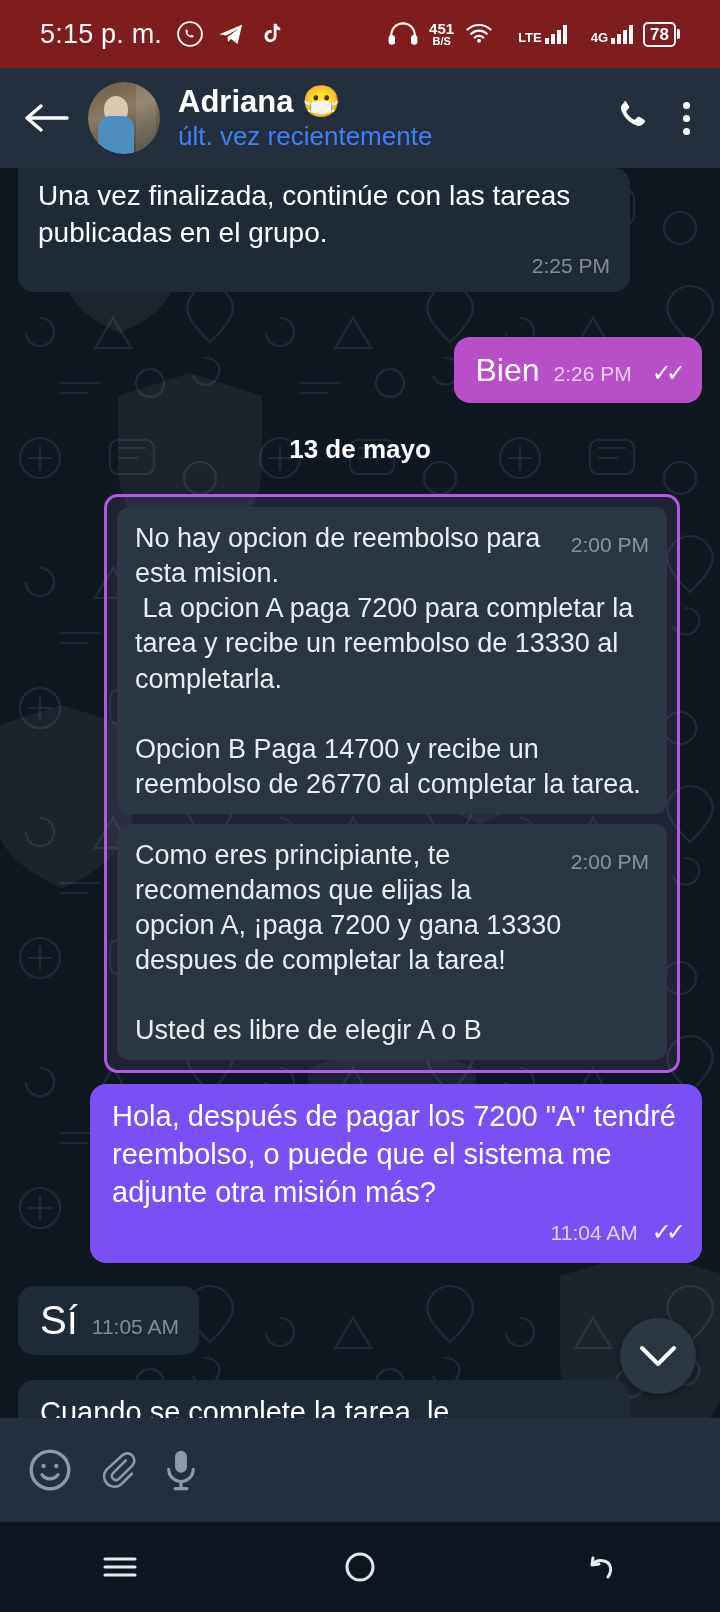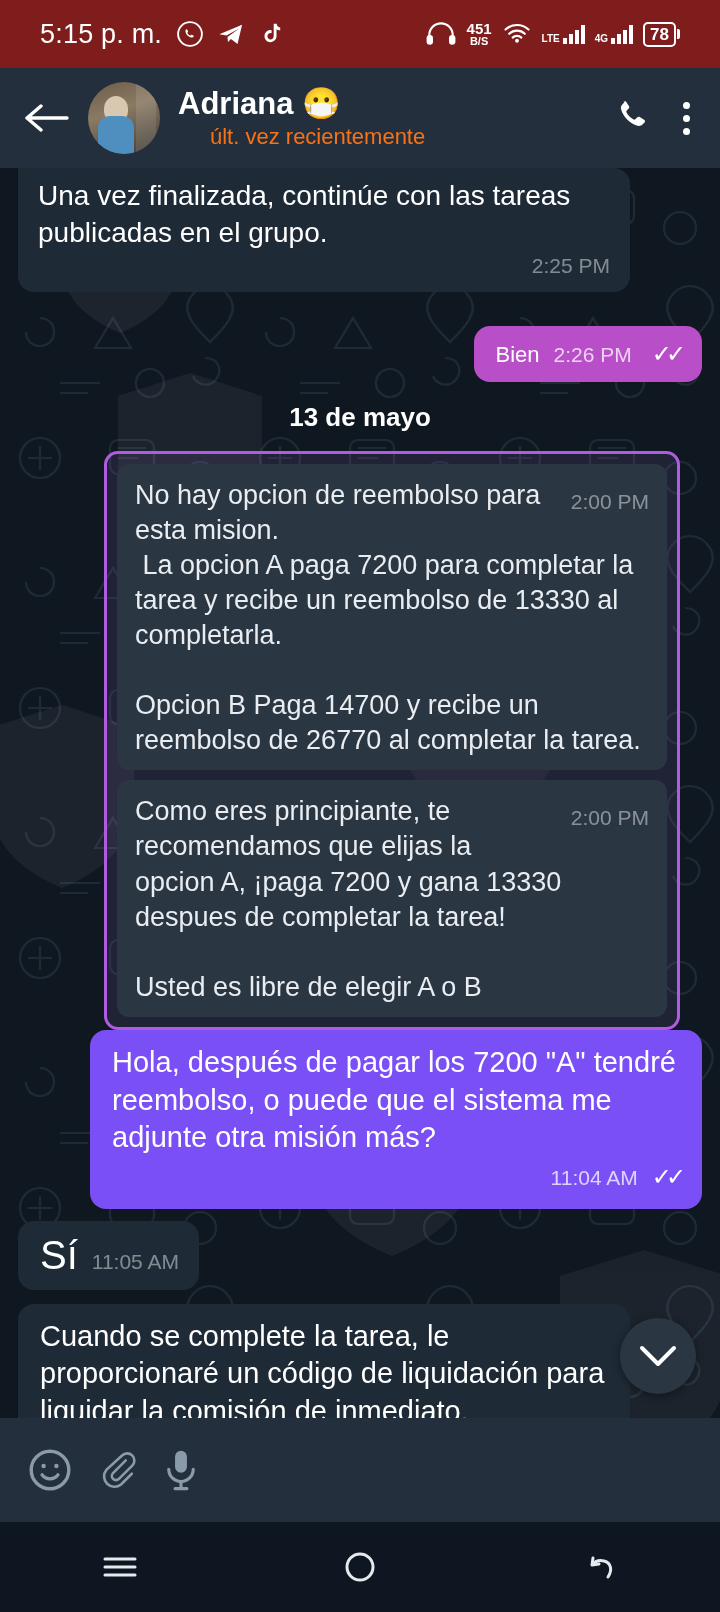--- a/index.html
+++ b/index.html
@@ -55,21 +55,21 @@
     font-size: 13px;
     font-weight: bold;
   }
   .sb-speed .v { font-size: 15px; }
   .sb-speed .u { font-size: 11px; }
   .sb-net {
     display: flex;
     align-items: flex-end;
     gap: 3px;
   }
-  .sb-net .lbl { font-size: 10px; font-weight: bold; line-height: 1; }
+  .sb-net .lbl { font-size: 13px; font-weight: bold; line-height: 1; margin-left: 14px; }
   .bars { display: flex; align-items: flex-end; gap: 2px; height: 20px; }
   .bars i { display: block; width: 4px; background: #fff; }
   .bars i:nth-child(1) { height: 6px; }
   .bars i:nth-child(2) { height: 10px; }
   .bars i:nth-child(3) { height: 14px; }
   .bars i:nth-child(4) { height: 19px; }
   .battery {
     display: flex;
     align-items: center;
   }
@@ -137,25 +137,24 @@
     min-width: 0;
   }
   .chat-title {
     font-size: 31px;
     font-weight: bold;
     color: #ffffff;
     white-space: nowrap;
     line-height: 1.15;
   }
   .chat-sub {
-    font-size: 22px;
-    color: #f97316;
+    font-size: 26px;
+    color: #3b82f6;
     white-space: nowrap;
     margin-top: 2px;
-    margin-left: 32px;
   }
   .hdr-actions {
     display: flex; align-items: center; gap: 22px;
     margin-left: 10px;
     flex: 0 0 auto;
   }
   .dots {
     display: flex; flex-direction: column; gap: 6px;
     padding: 6px 10px;
   }
@@ -173,21 +172,21 @@
     inset: 0;
     opacity: 1;
     pointer-events: none;
   }
   .messages {
     position: absolute;
     inset: 0;
     padding: 0 18px 8px 18px;
     display: flex;
     flex-direction: column;
-    gap: 0;
+    gap: 11px;
   }
 
   .bubble {
     position: relative;
     border-radius: 16px;
     padding: 16px 20px 14px 20px;
     font-size: 28px;
     line-height: 1.32;
     color: #ffffff;
     max-width: 612px;
@@ -452,21 +451,21 @@
     <div class="messages">
 
       <div class="msg-top-clip">
         <div class="clip-line">Una vez finalizada, continúe con las tareas publicadas en el grupo.</div>
         <div class="row-end" style="margin-top:2px;">
           <span class="meta">2:25 PM</span>
         </div>
       </div>
 
       <div class="bubble out pink" style="margin-top:34px; display:flex; align-items:baseline; gap:14px; padding:12px 22px;">
-        <span style="font-size:22px;">Bien</span>
+        <span style="font-size:32px;">Bien</span>
         <span class="meta">2:26 PM</span>
         <span class="ticks">✓✓</span>
       </div>
 
       <div class="date-chip">13 de mayo</div>
 
       <div class="hl-group">
         <div class="hl-bubble">
           <span class="inline-meta">2:00 PM</span>
           <span style="white-space:pre-wrap;">No hay opcion de reembolso para esta mision.

